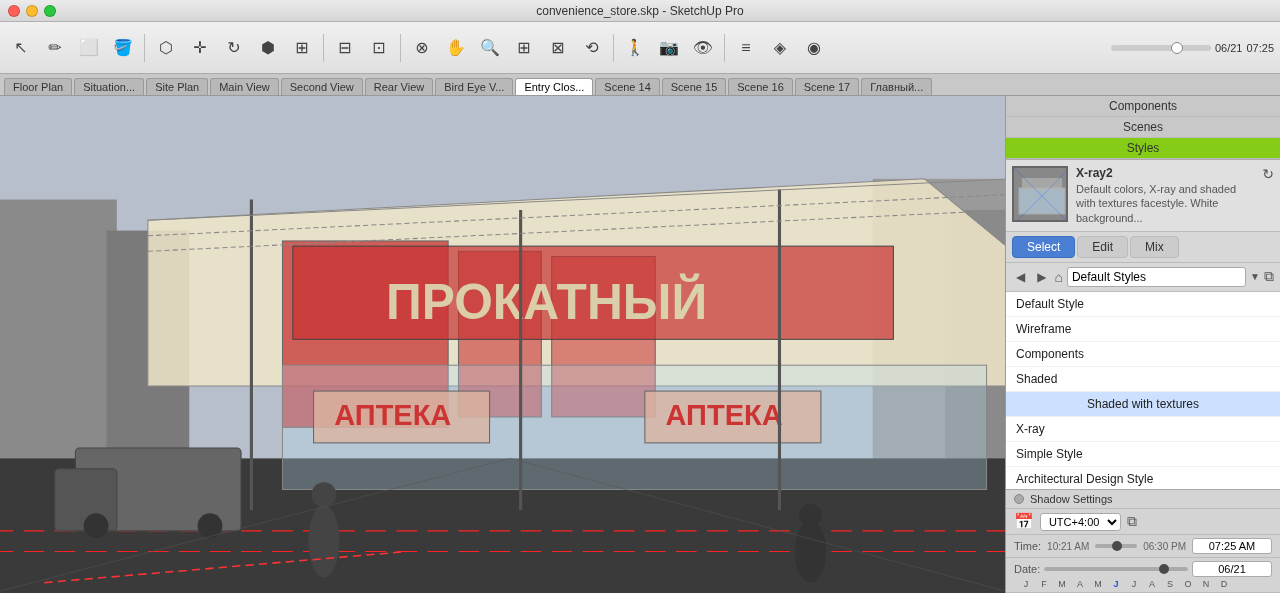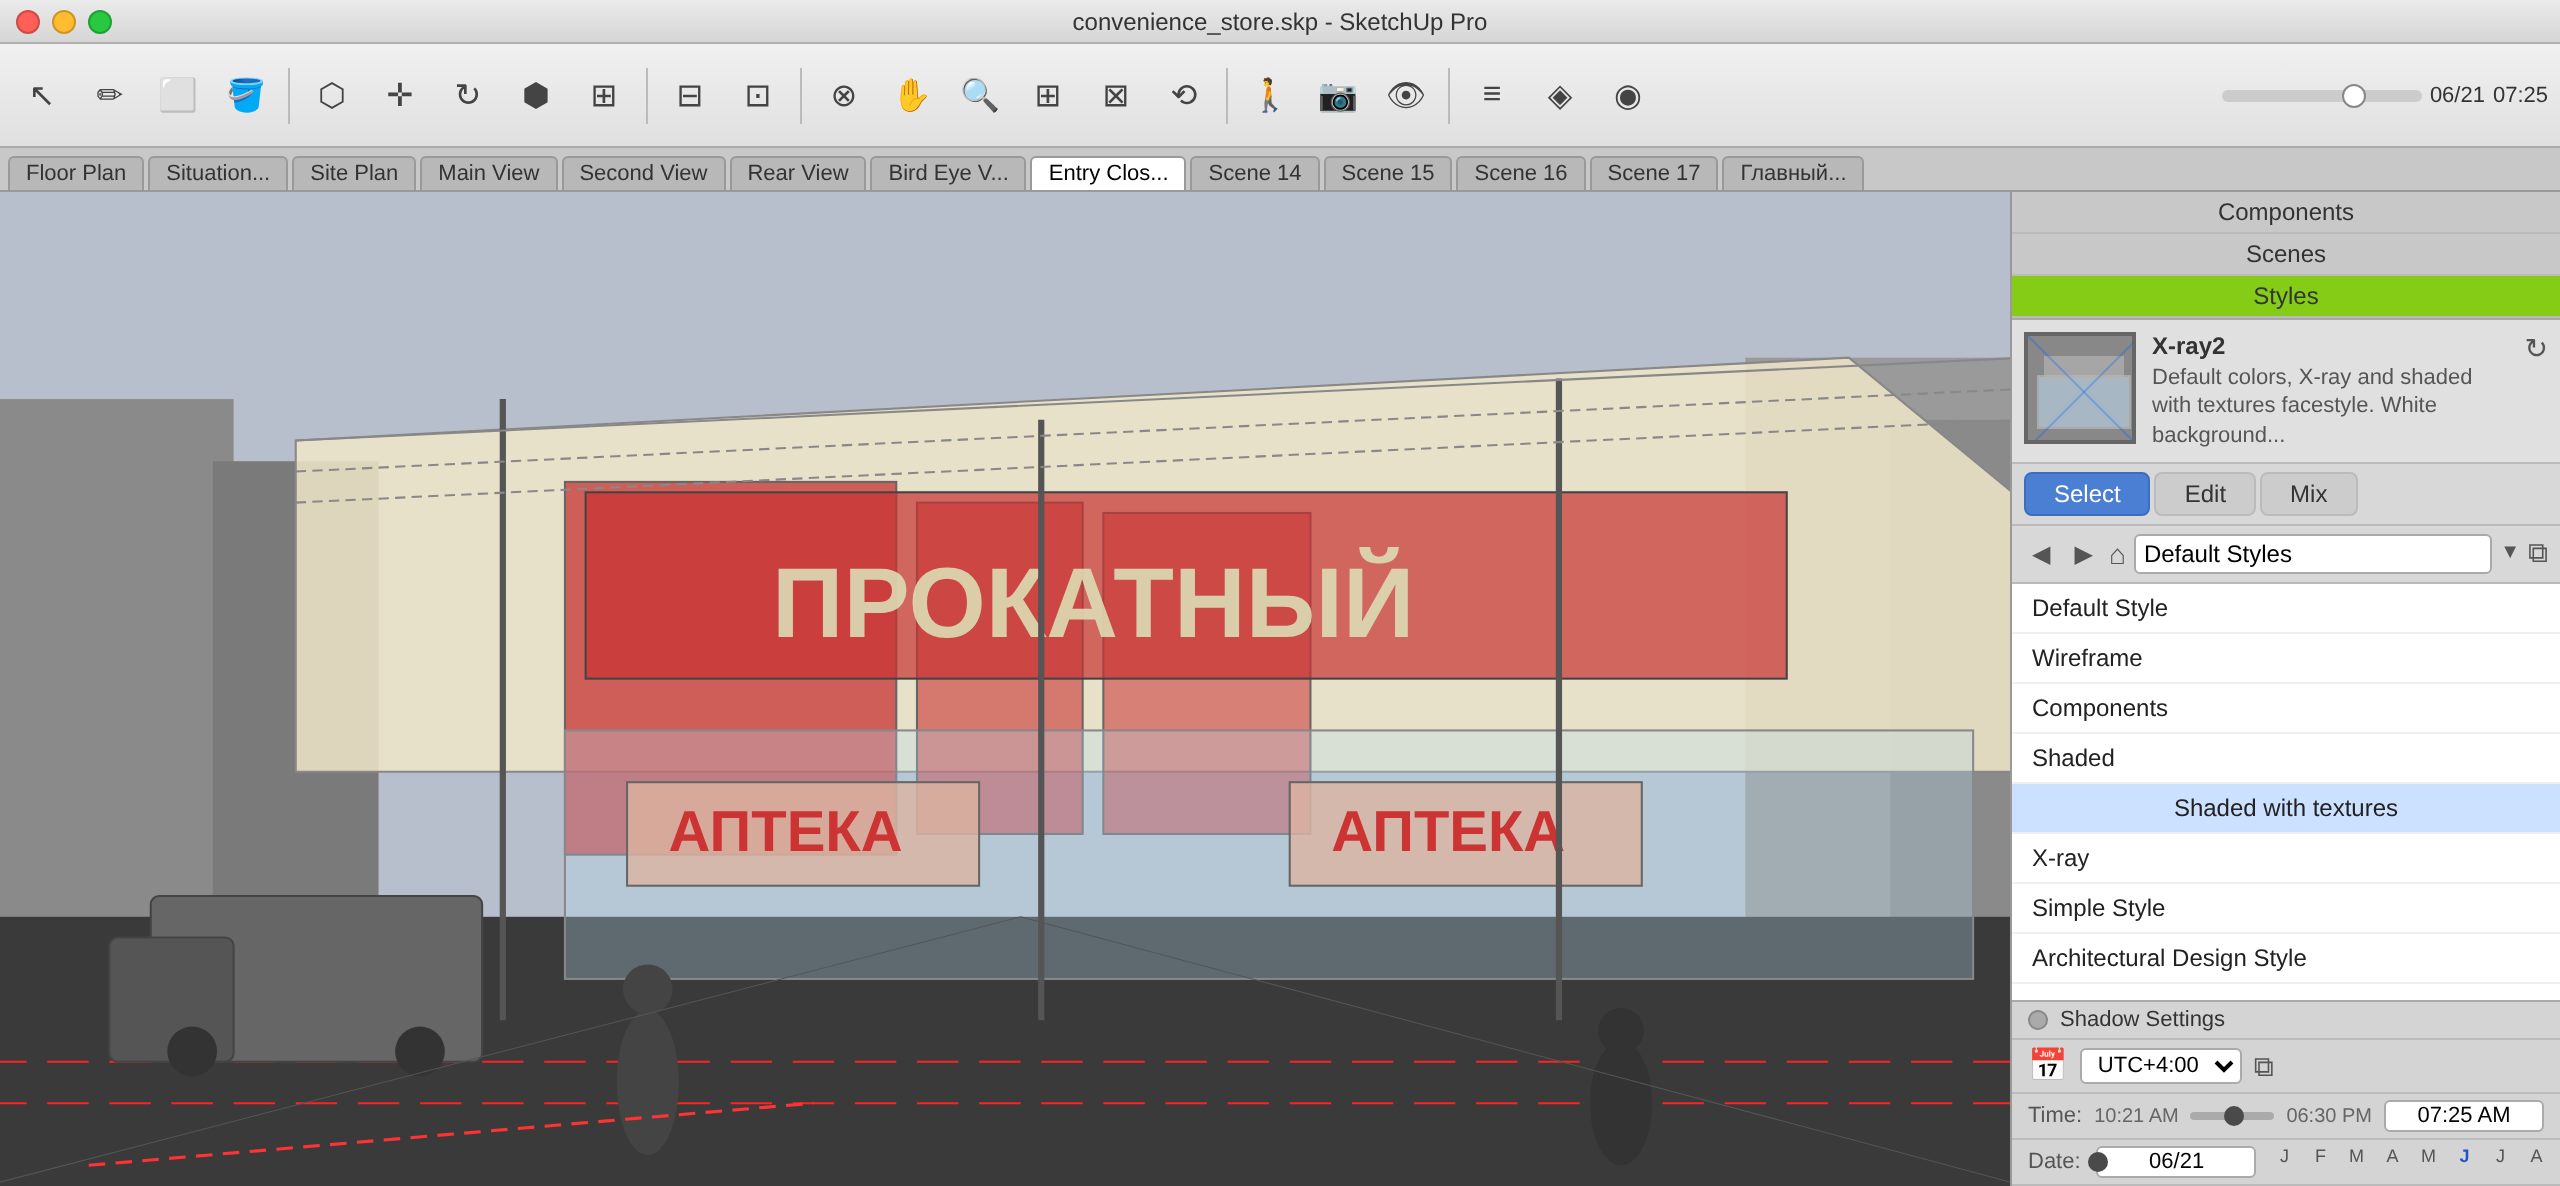--- a/index.html
+++ b/index.html
@@ -555,21 +555,21 @@
       </div>
       <div class="bottom-row">
         <span class="bottom-label">Time:</span>
         <span style="font-size:10px;color:#666;">10:21 AM</span>
         <div class="time-slider">
           <div class="time-thumb"></div>
         </div>
         <span style="font-size:10px;color:#666;">06:30 PM</span>
         <input class="time-field" type="text" value="07:25 AM" style="">
       </div>
-      <div class="bottom-row" style="flex-direction:row; align-items:flex-start; gap:2px;">
+      <div class="bottom-row" style="flex-direction:column; align-items:flex-start; gap:2px;">
         <div style="display:flex; align-items:center; gap:4px; width:100%;">
           <span class="bottom-label">Date:</span>
           <div class="date-track">
             <div class="date-thumb"></div>
           </div>
           <input class="time-field" type="text" value="06/21" style="">
         </div>
         <div class="month-row">
           <span class="month-item">J</span>
           <span class="month-item">F</span>

